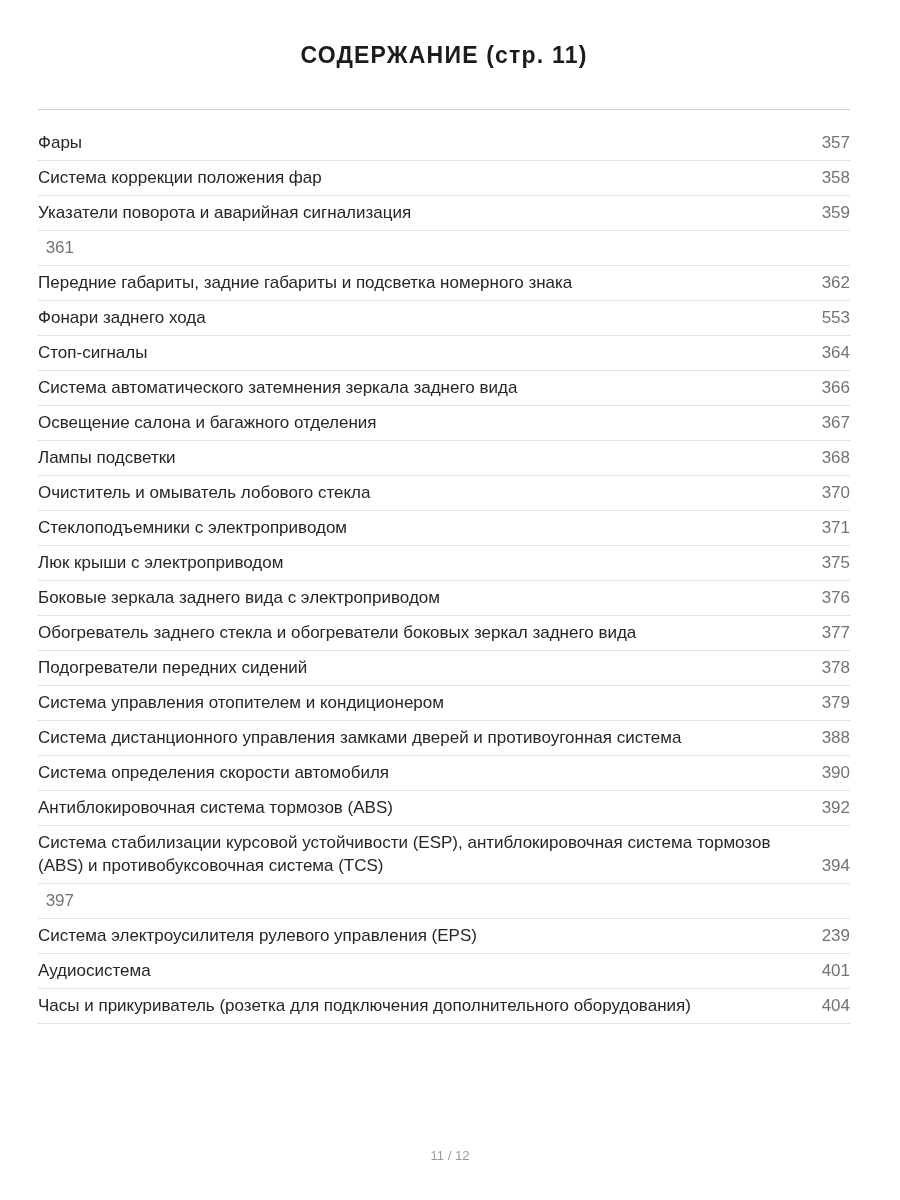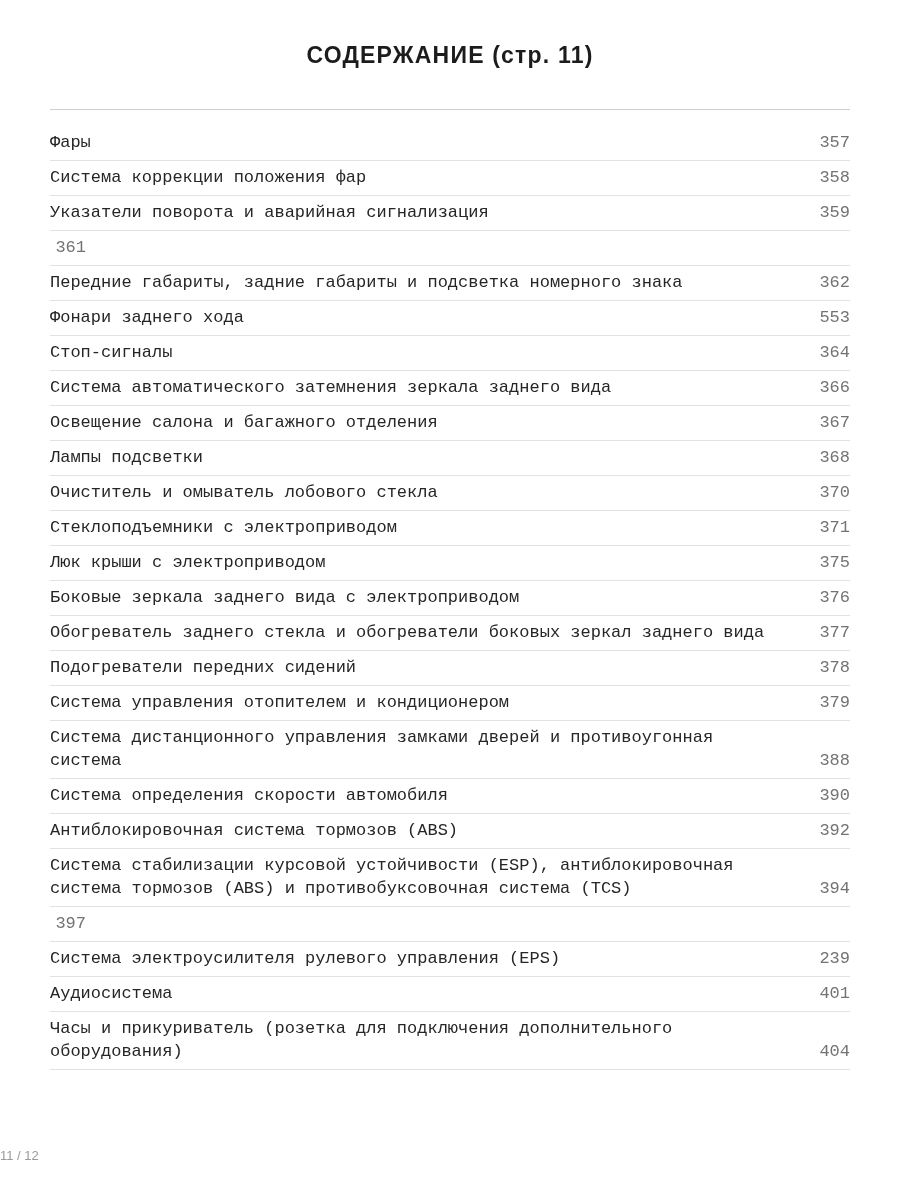--- a/index.html
+++ b/index.html
@@ -9,37 +9,36 @@
     width: 900px;
     height: 1200px;
     position: relative;
     color: #262626;
   }
   .page {
     width: 900px;
     height: 1200px;
     background: #ffffff;
     position: relative;
-    padding: 42px 50px 0 50px;
+    padding: 42px 50px 0 38px;
   }
   .page-title {
     text-align: center;
     font-size: 23px;
     font-weight: 700;
     letter-spacing: 1.2px;
     color: #1c1c1c;
   }
   .header-divider {
     border: none;
     border-top: 1px solid #cfcfcf;
     margin-top: 40px;
   }
   .toc-list {
     margin-top: 16px;
-    font-family: Liberation Mono, monospace;
   }
   .toc-row {
     display: flex;
     align-items: flex-end;
     gap: 28px;
     padding: 5px 0 6px 0;
     border-bottom: 1px solid #e2e2e2;
     font-size: 17px;
     line-height: 23px;
   }
@@ -51,21 +50,21 @@
     white-space: nowrap;
     color: #737373;
     text-align: right;
     min-width: 36px;
   }
   .page-footer {
     position: absolute;
     left: 0;
     bottom: 36px;
     width: 100%;
-    text-align: left;
+    text-align: center;
   }
   .page-number-indicator {
     font-size: 13px;
     color: #9b9b9b;
   }
 </style>
 </head>
 <body>
 
 <div class="page">

